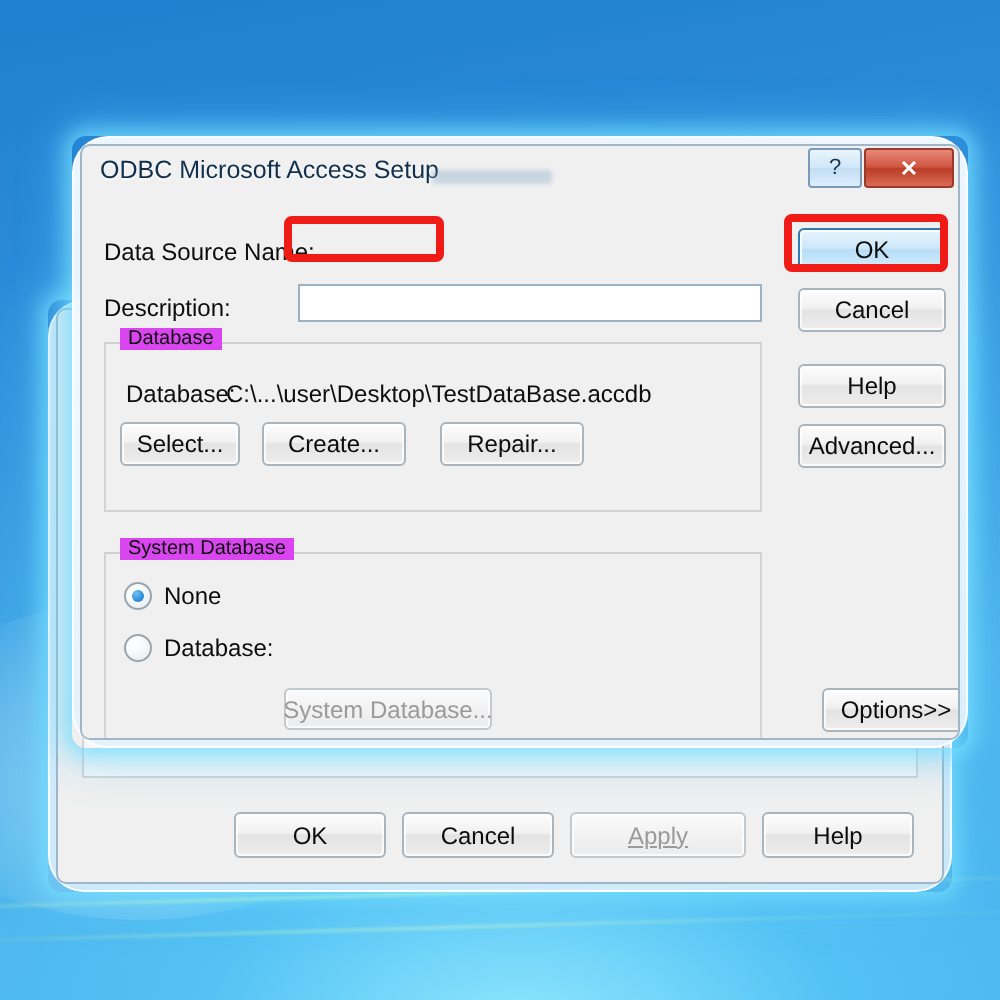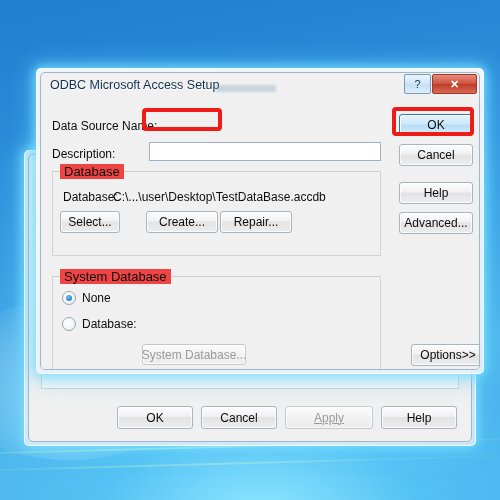--- a/index.html
+++ b/index.html
@@ -43,21 +43,21 @@
 
   
   .win {
     position: absolute;
     border-radius: 7px;
     box-shadow: 0 0 10px 3px rgba(120,225,255,0.75), 0 0 22px 7px rgba(90,200,250,0.45);
   }
   .win-frame {
     position: absolute;
     inset: 0;
-    border-radius: 5px;
+    border-radius: 18px;
     border: 1px solid rgba(255,255,255,0.85);
     background: linear-gradient(180deg, rgba(232,245,252,0.92) 0%, rgba(218,238,250,0.88) 100%);
     padding: 20px;
     box-sizing: border-box;
   }
   .win-inner {
     position: absolute;
     inset: 3px;
     border-radius: 5px;
     border: 1px solid #9fb6c8;
@@ -243,23 +243,23 @@
 
   .group {
     position: absolute;
     box-sizing: border-box;
     border: 1px solid #d3d3d3;
     border-top-color: #cfcfcf;
     background: transparent;
   }
   .group-title {
     position: absolute;
-    font-size: 13px;
+    font-size: 10px;
     color: #0d0d0d;
-    background: #ef4444;
+    background: #d946ef;
     padding: 0 4px;
     white-space: nowrap;
   }
 
   .radio {
     position: absolute;
     display: flex;
     align-items: center;
     gap: 6px;
     font-size: 12px;
@@ -343,21 +343,21 @@
           <div class="lbl" style="left:11px; top:48px;">Description:</div>
           <div class="tbox" style="left:108px; top:43px; width:232px; height:19px;"></div>
 
           <div class="group" style="left:11px; top:72px; width:329px; height:85px;"></div>
           <div class="group-title" style="left:19px; top:65px;">Database</div>
 
           <div class="lbl" style="left:22px; top:91px;">Database:</div>
           <div class="lbl" style="left:72px; top:91px;">C:\...\user\Desktop\TestDataBase.accdb</div>
 
           <div class="btn" style="left:19px; top:112px; width:60px; height:22px; position:absolute;">Select...</div>
-          <div class="btn" style="left:105px; top:112px; width:72px; height:22px; position:absolute;">Create...</div>
+          <div class="btn" style="left:90px; top:112px; width:72px; height:22px; position:absolute;">Create...</div>
           <div class="btn" style="left:179px; top:112px; width:72px; height:22px; position:absolute;">Repair...</div>
 
           <div class="group" style="left:11px; top:177px; width:329px; height:96px;"></div>
           <div class="group-title" style="left:19px; top:170px;">System Database</div>
 
           <div class="radio on" style="left:21px; top:192px;">
             <span class="radio-dot"></span>
             <span>None</span>
           </div>
           <div class="radio" style="left:21px; top:218px;">

